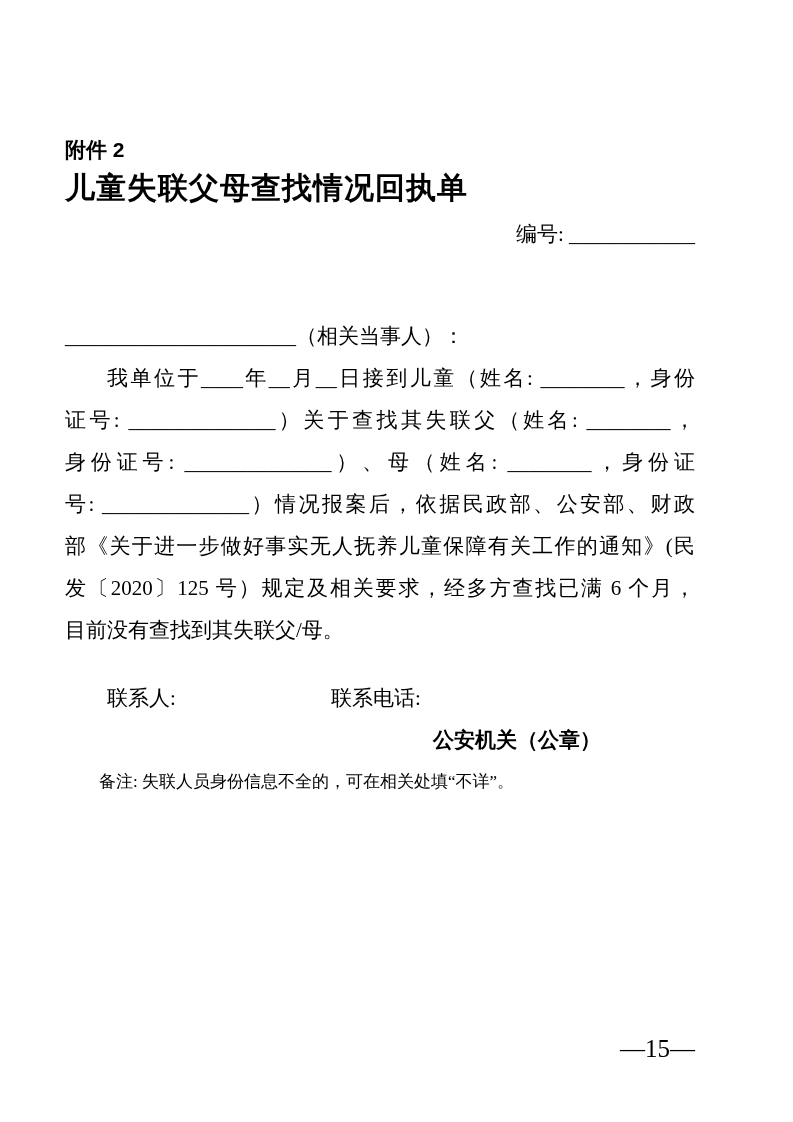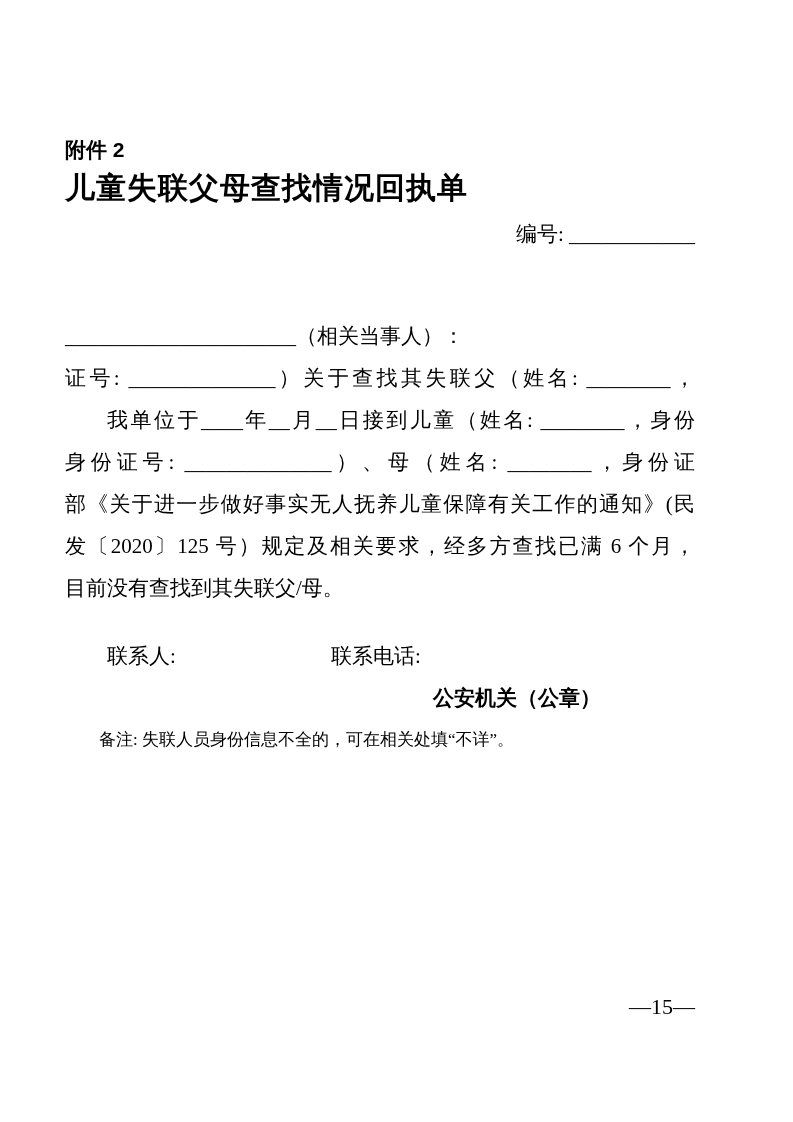--- a/index.html
+++ b/index.html
@@ -84,23 +84,23 @@
   }
   .cc-block {
     margin-top: 2px;
   }
   .remark-row {
     font-size: 17px;
     line-height: 42px;
   }
   .page-number {
     position: absolute;
-    top: 996px;
+    top: 1038px;
     right: 98px;
-    font-size: 22px;
+    font-size: 25px;
     line-height: 22px;
   }
 </style>
 </head>
 <body>
 
 <div class="page">
 
   <div class="attachment-label">附件 2</div>
 
@@ -108,23 +108,24 @@
 
   <div class="serial-row">
     <span>编号: </span><span class="blank">____________</span>
   </div>
 
   <div class="party-row">
     <span class="blank">______________________</span><span>（相关当事人）：</span>
   </div>
 
   <div>
+    <div class="body-line just indent">我单位于____年__月__日接到儿童（姓名: ________，身份</div>
     <div class="body-line just">证号: ______________）关于查找其失联父（姓名: ________，</div>
-    <div class="body-line just indent">我单位于____年__月__日接到儿童（姓名: ________，身份</div>
     <div class="body-line just">身份证号: ______________）、母（姓名: ________，身份证</div>
+    <div class="body-line just">号: ______________）情况报案后，依据民政部、公安部、财政</div>
     <div class="body-line just">部《关于进一步做好事实无人抚养儿童保障有关工作的通知》(民</div>
     <div class="body-line just">发〔2020〕125 号）规定及相关要求，经多方查找已满 6 个月，</div>
     <div class="body-line">目前没有查找到其失联父/母。</div>
   </div>
 
   <div class="contact-row">
     <span>联系人:</span>
     <span class="contact-phone">联系电话:</span>
   </div>
 

